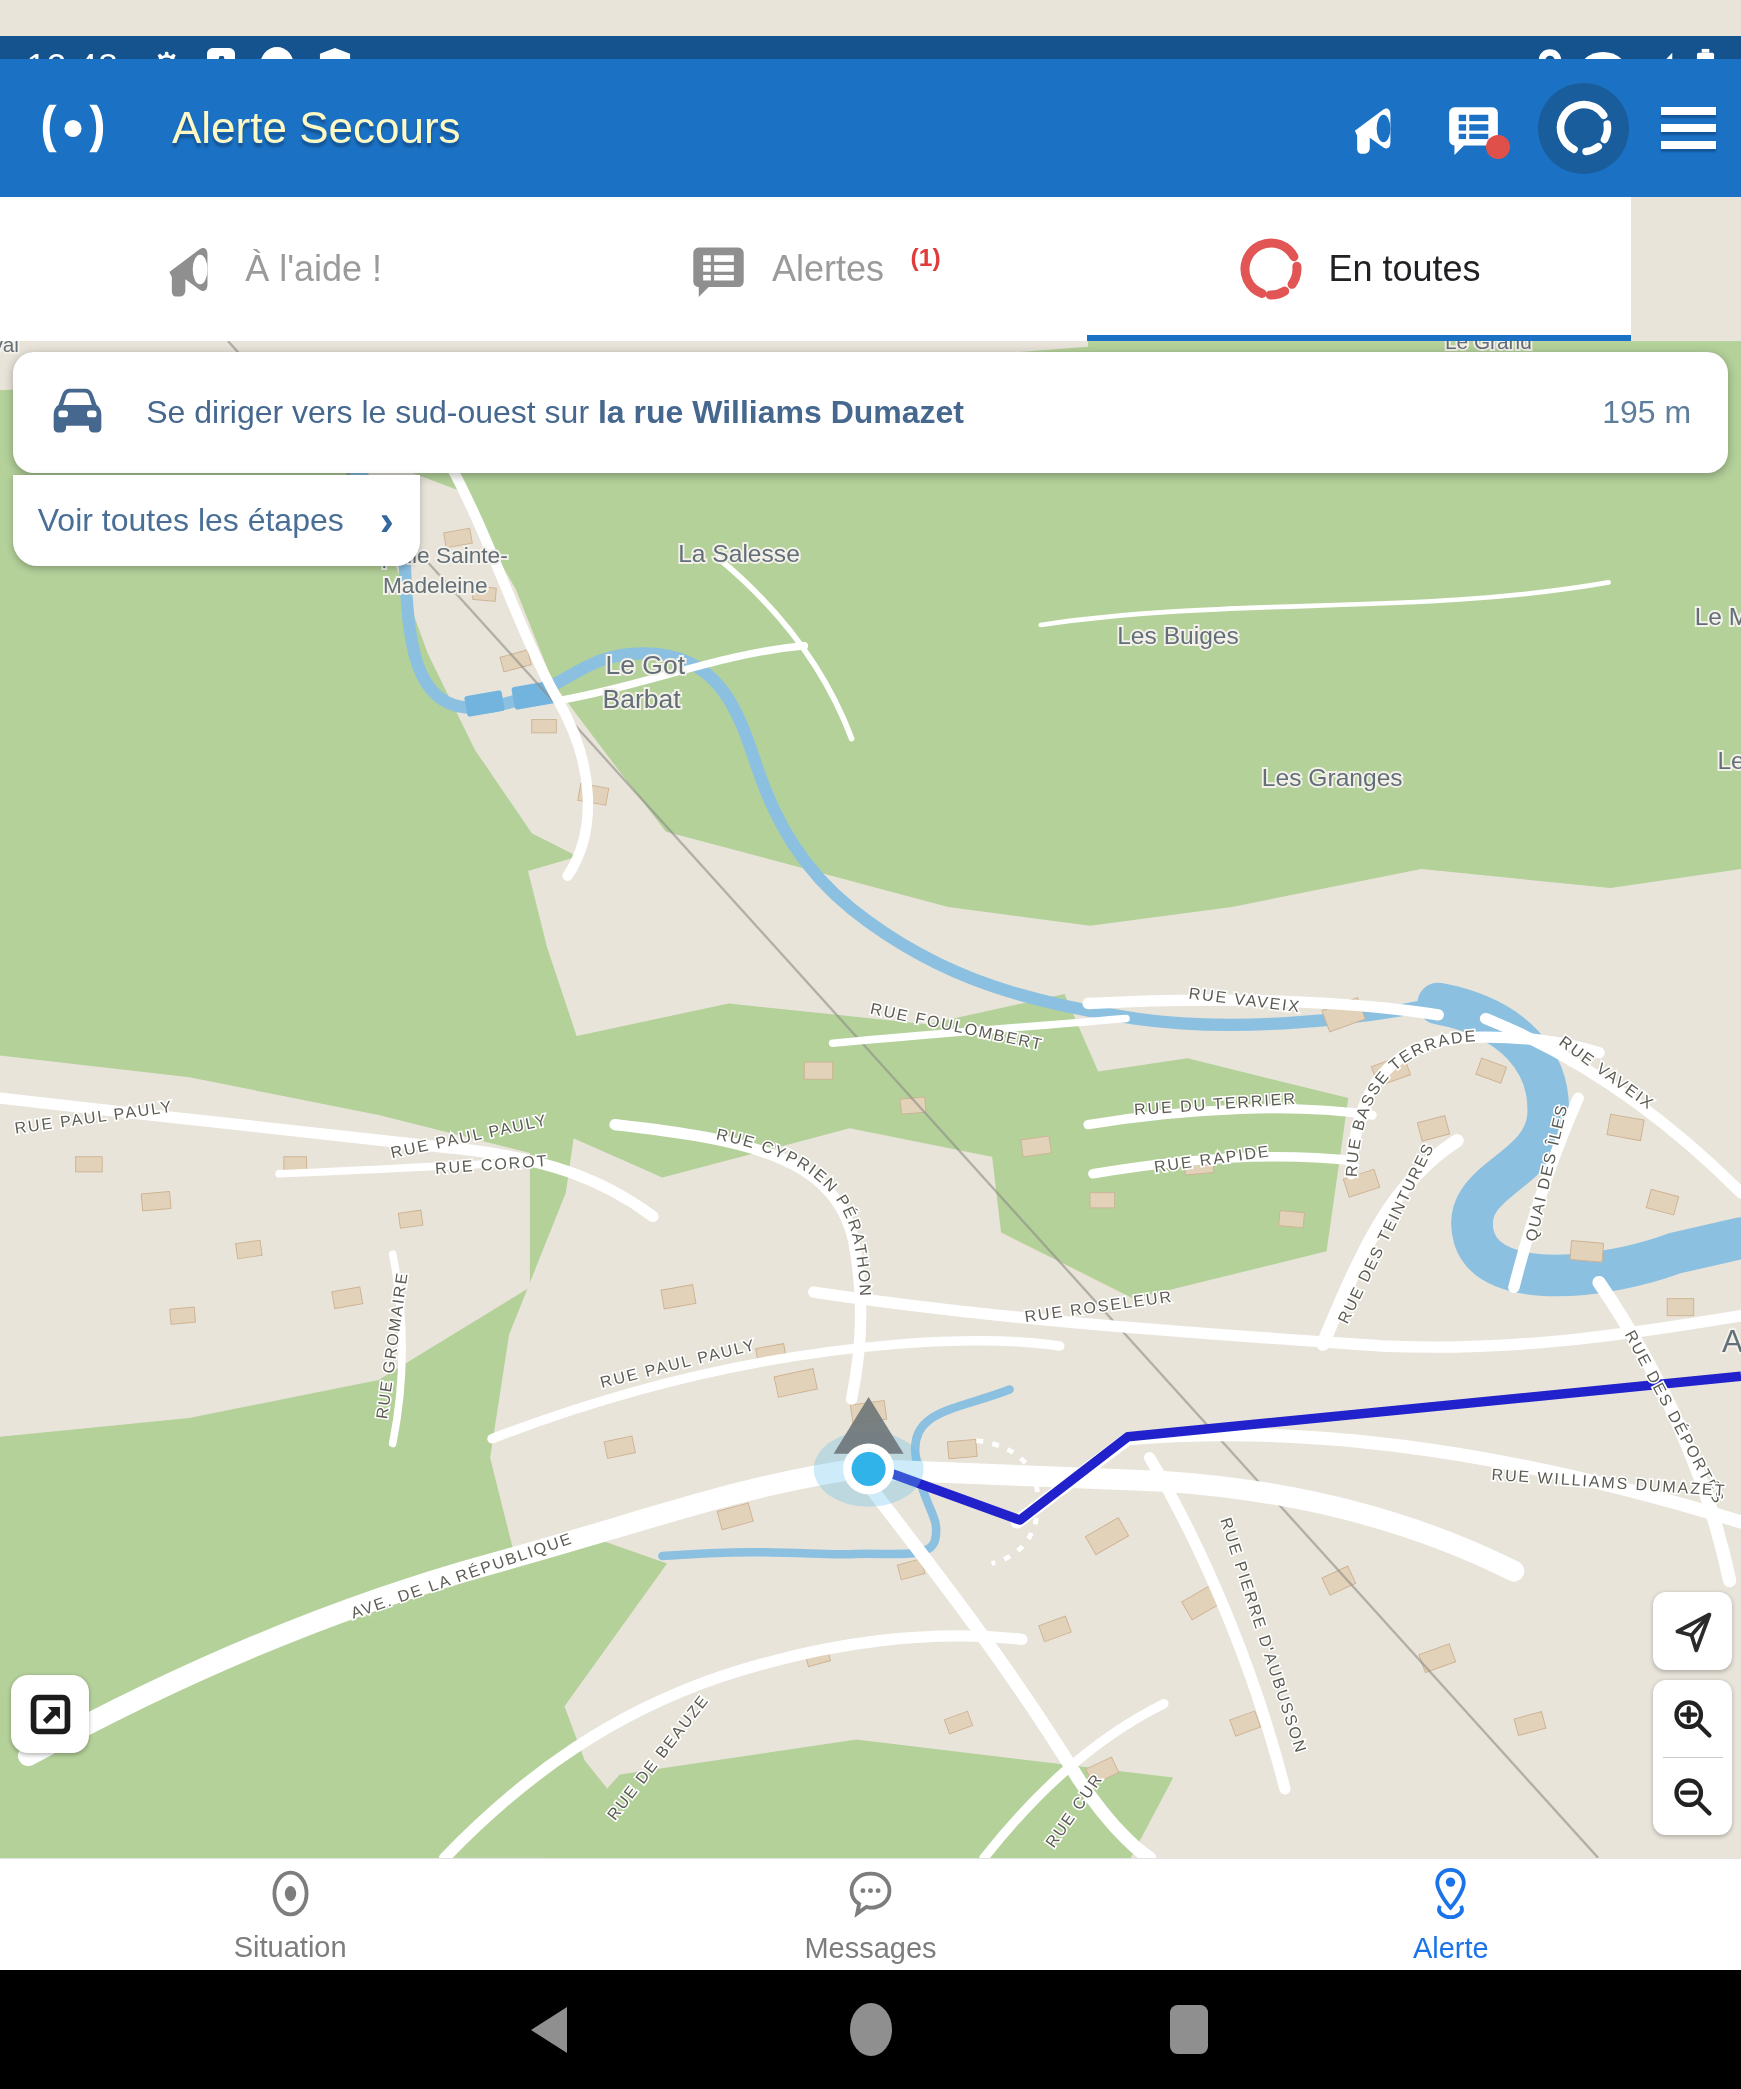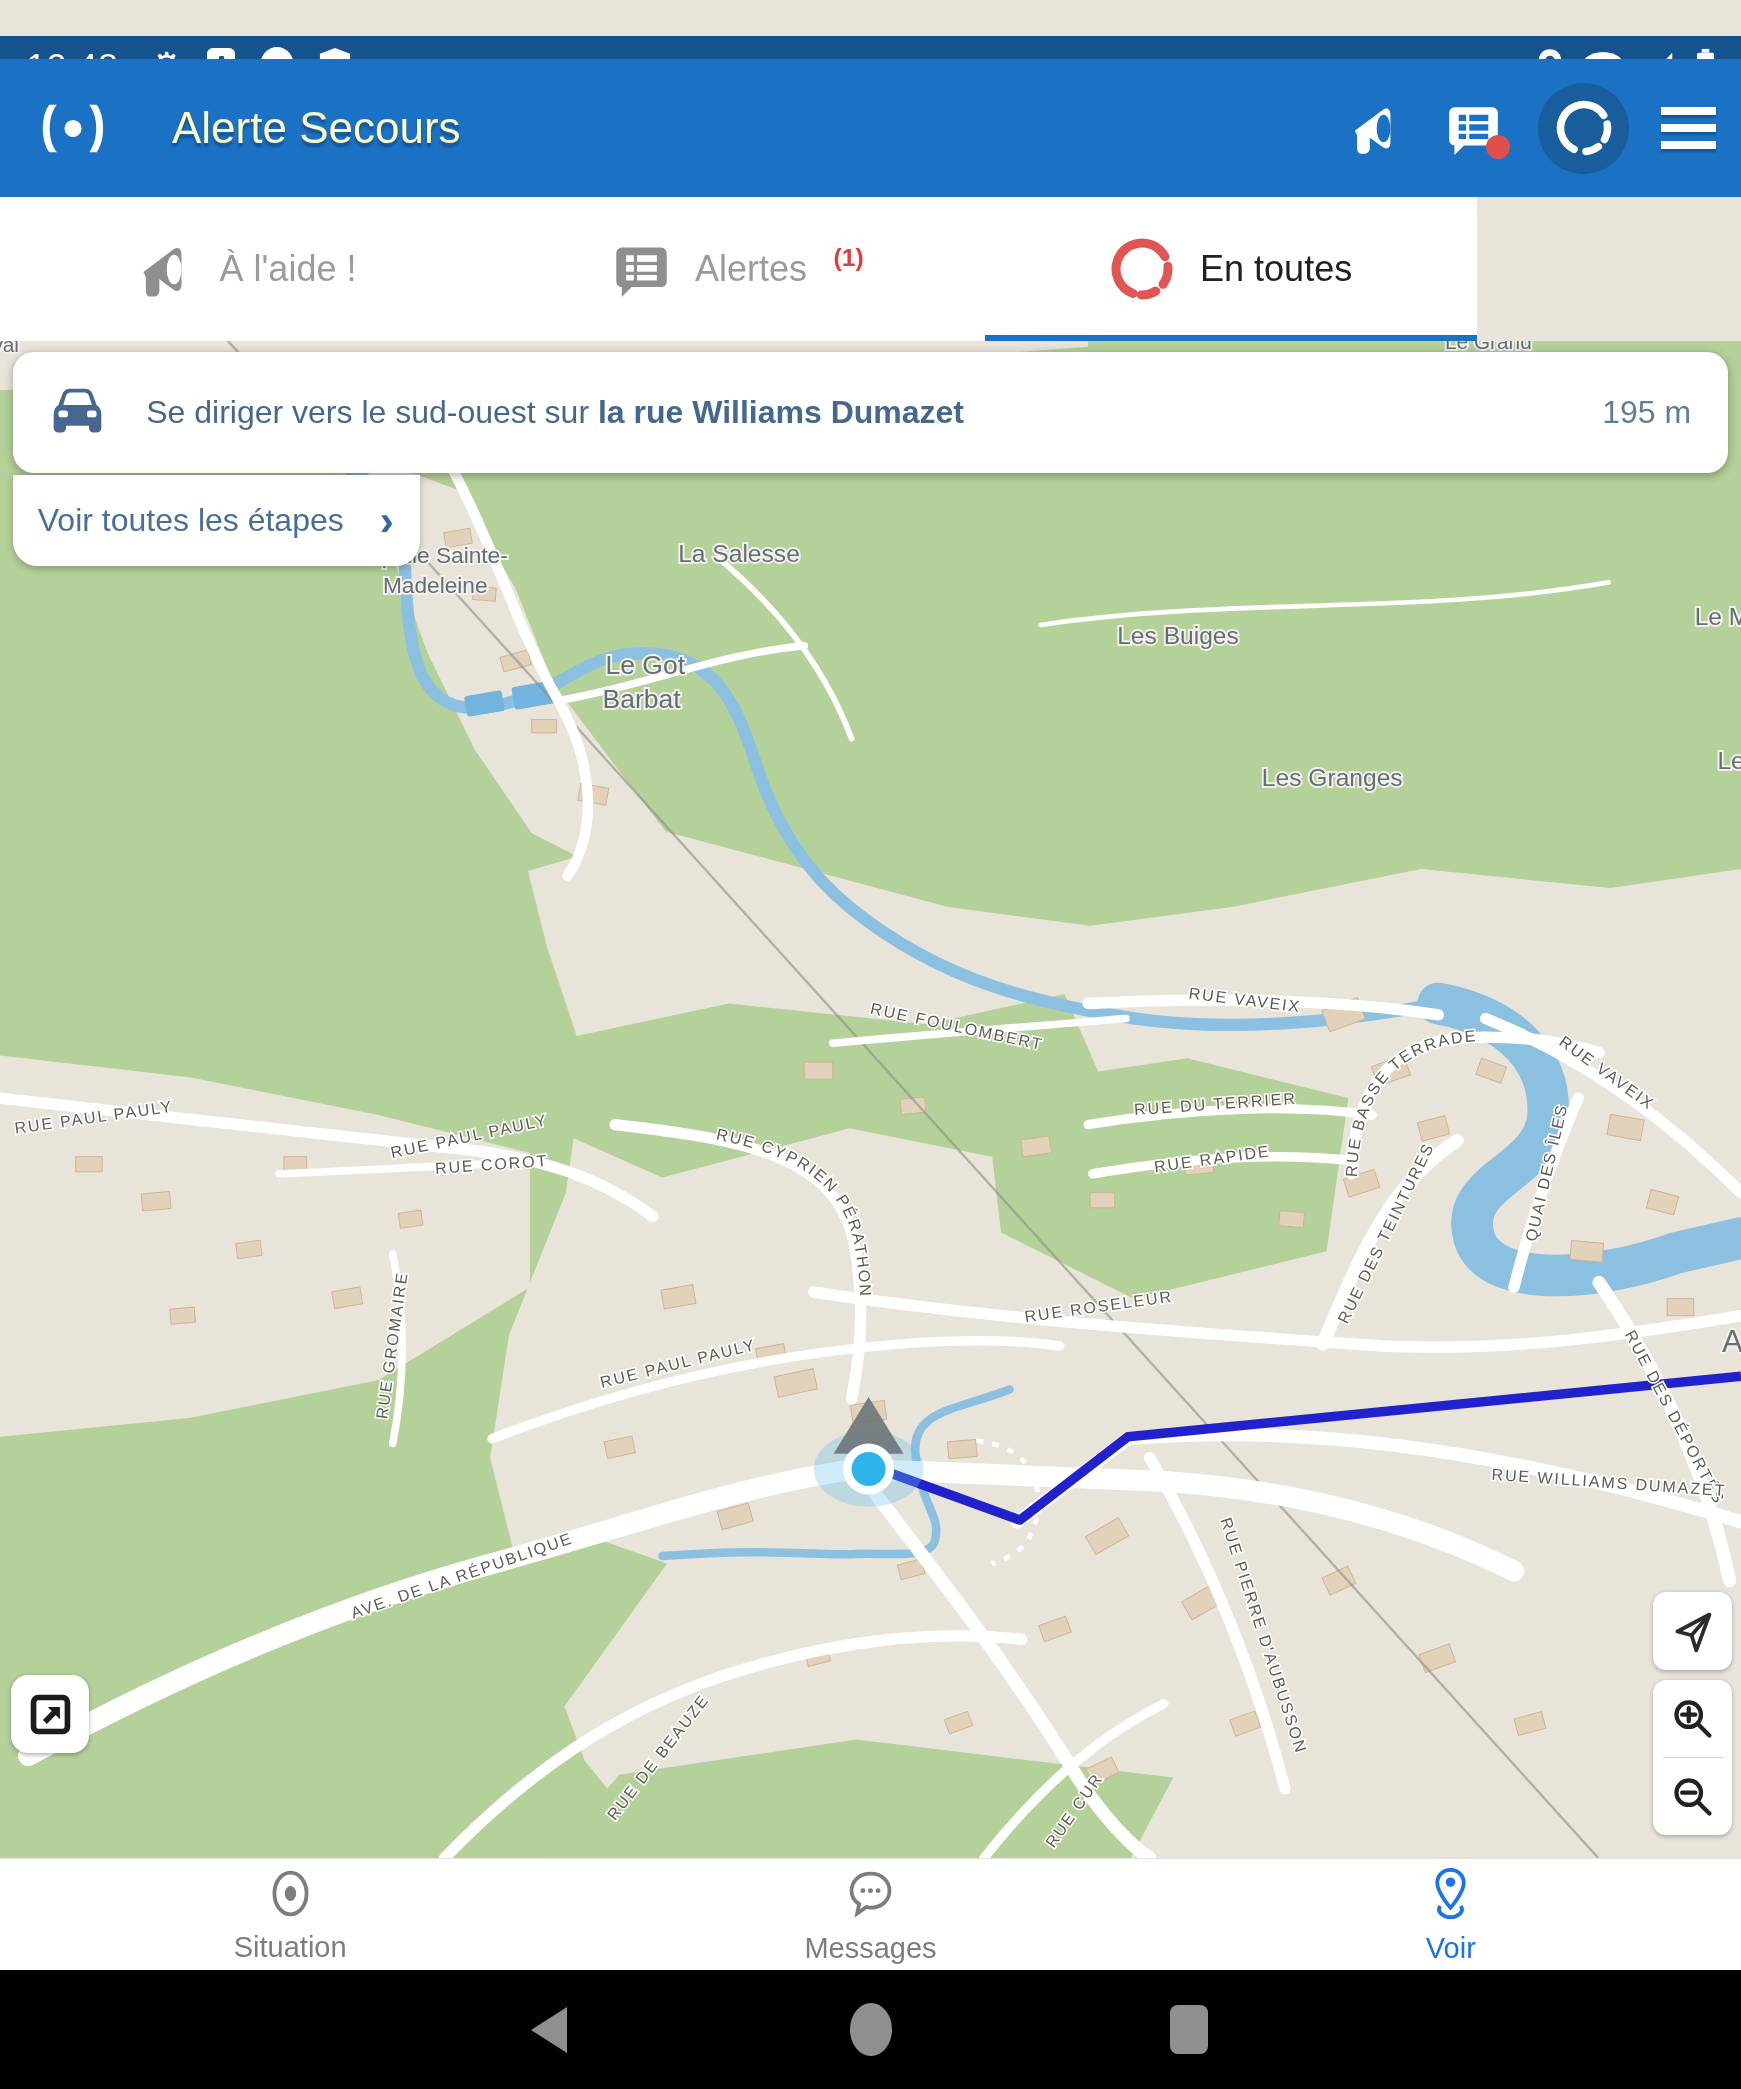--- a/index.html
+++ b/index.html
@@ -26,21 +26,21 @@
             text-shadow:0 3.8px 2.8px rgba(10,40,80,.45);}
   .ab-actions{display:flex;align-items:center;margin-left:auto;margin-right:24.6px;gap:32px;}
   .ab-btn{position:relative;width:66px;height:66px;display:flex;align-items:center;justify-content:center;}
   .ab-spinner-wrap{width:91px;height:91px;border-radius:50%;background:#1a5d9d;
                    display:flex;align-items:center;justify-content:center;}
   .ab-badge{position:absolute;right:-3.8px;bottom:1.9px;width:24.6px;height:24.6px;border-radius:50%;background:#e0504a;}
   .ab-burger{display:flex;flex-direction:column;gap:8.5px;}
   .ab-burger span{display:block;width:55px;height:8.5px;background:#fff;box-shadow:0 2.8px 1.9px rgba(10,40,80,.4);}
 
   
-  .tab-bar{position:absolute;left:0;top:197px;width:1477px;height:144px;background:#fff;display:flex;}
+  .tab-bar{position:absolute;left:0;top:197px;width:1631px;height:144px;background:#fff;display:flex;}
   .tab{position:relative;flex:1;display:flex;align-items:center;justify-content:center;gap:24.6px;}
   .tab-label{font-size:36px;color:#9b9b9b;}
   .tab.active .tab-label{color:#202124;}
   .tab-badge{font-size:24.6px;color:#e03c3c;font-weight:700;position:relative;top:-11.4px;margin-left:1.9px;}
   .tab.active::after{content:"";position:absolute;left:0;right:0;bottom:0;height:5.7px;background:#1b72c5;}
 
   
   .map-area{position:absolute;left:0;top:341px;width:1741px;height:1517px;overflow:hidden;}
   #map-svg{position:absolute;left:0;top:0;}
   .place{fill:#636f77;paint-order:stroke;stroke:#f3f1ea;stroke-width:4px;
@@ -397,21 +397,21 @@
         <circle cx="37" cy="26" r="2.6" fill="#7d7d7d"></circle>
       </svg>
       <span class="bn-label">Messages</span>
     </div>
     <div class="bn-item active">
       <svg width="55" height="55" viewBox="0 0 58 58">
         <path d="M29 4 C21 4 15 10 15 18 C15 28 29 44 29 44 C29 44 43 28 43 18 C43 10 37 4 29 4 Z" fill="none" stroke="#1a73e8" stroke-width="4"></path>
         <circle cx="29" cy="17" r="5" fill="#1a73e8"></circle>
         <path d="M18 42 C14 49 22 54 29 54 C36 54 44 49 40 42" fill="none" stroke="#1a73e8" stroke-width="4"></path>
       </svg>
-      <span class="bn-label">Voir</span>
+      <span class="bn-label">Alerte</span>
     </div>
   </div>
 
   <div class="android-nav">
     <div class="an-btn an-back">
         <div class="an-tri"></div>
       </div>
     <div class="an-btn an-home">
         <div class="an-circ"></div>
       </div>

